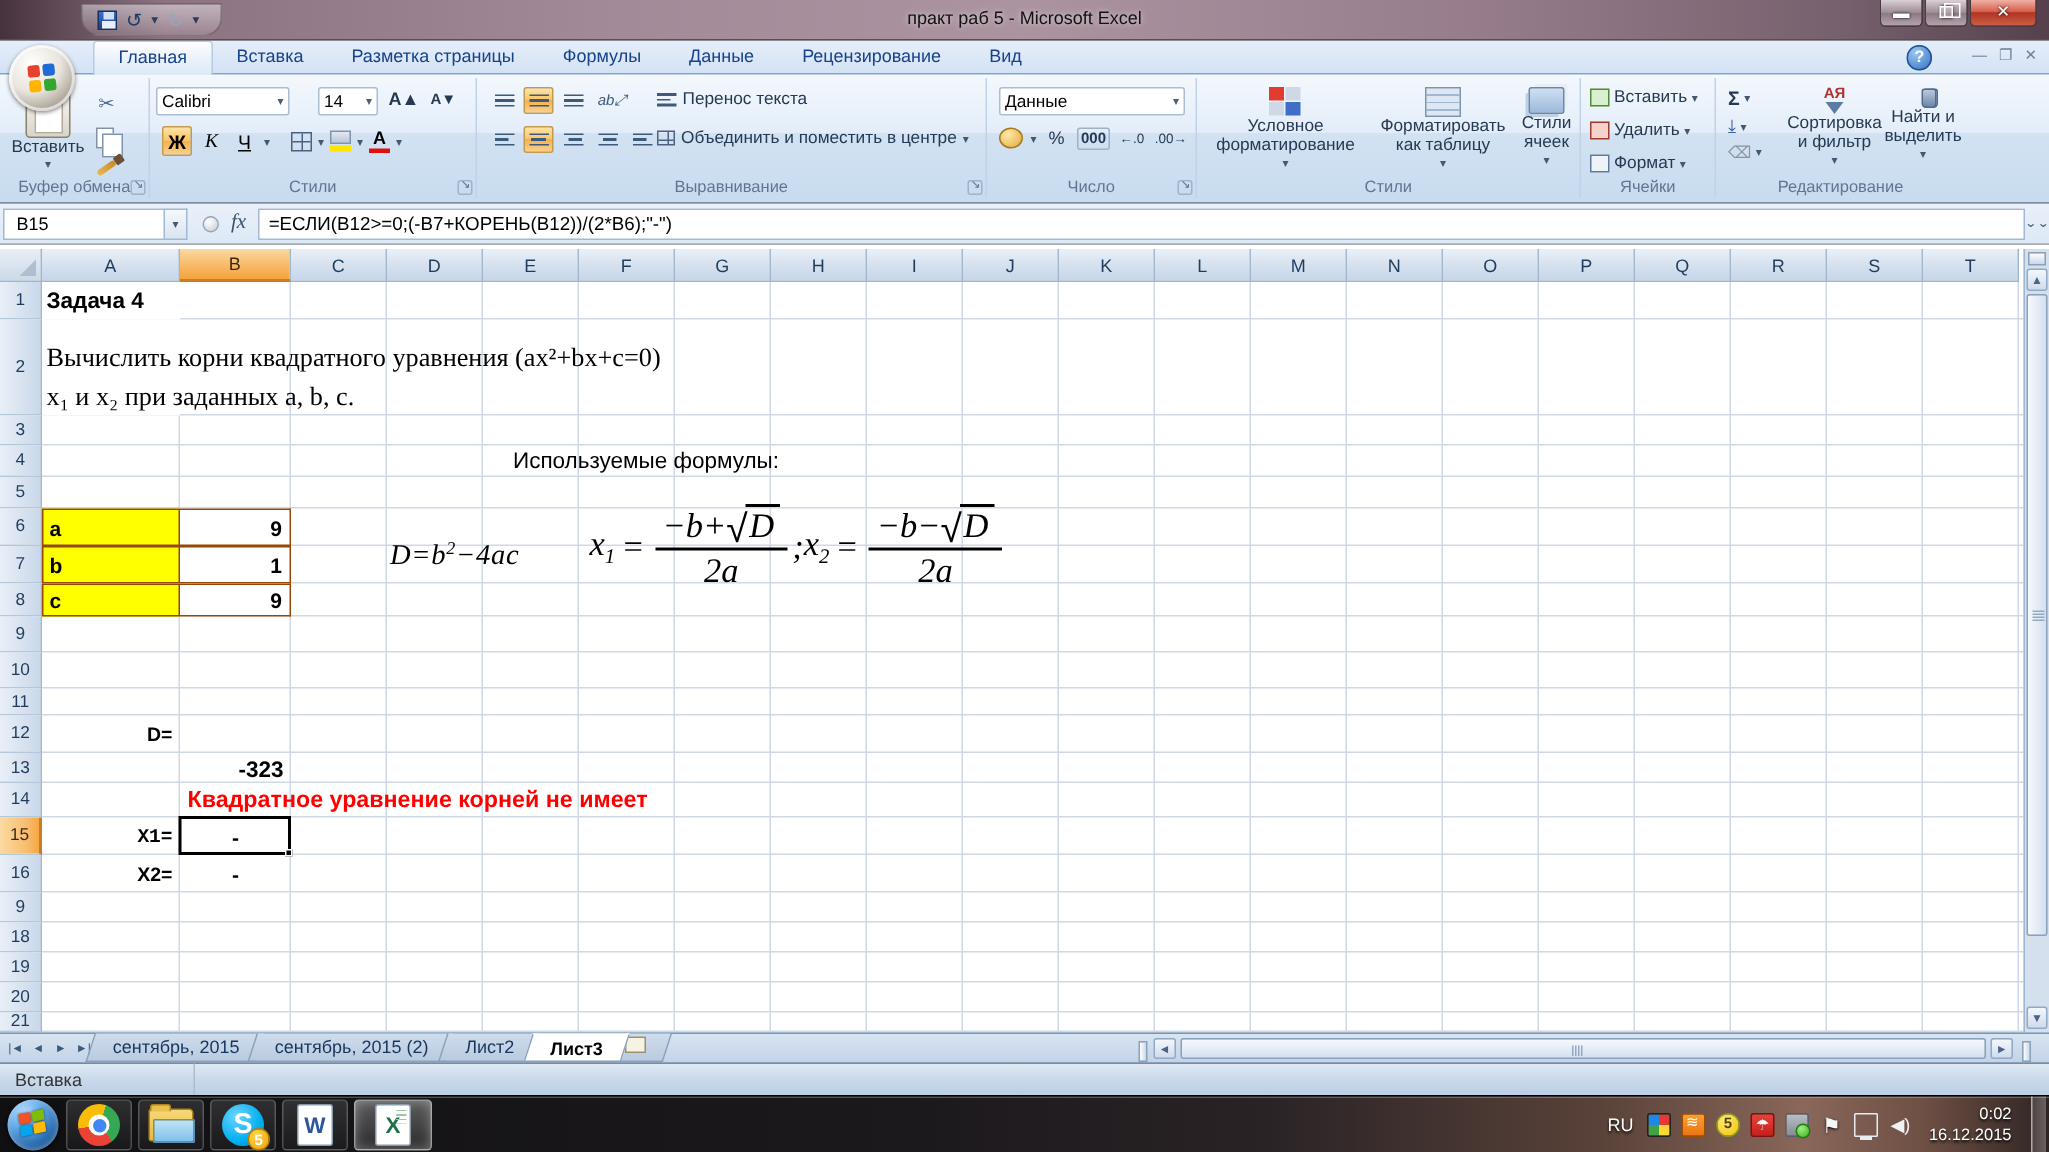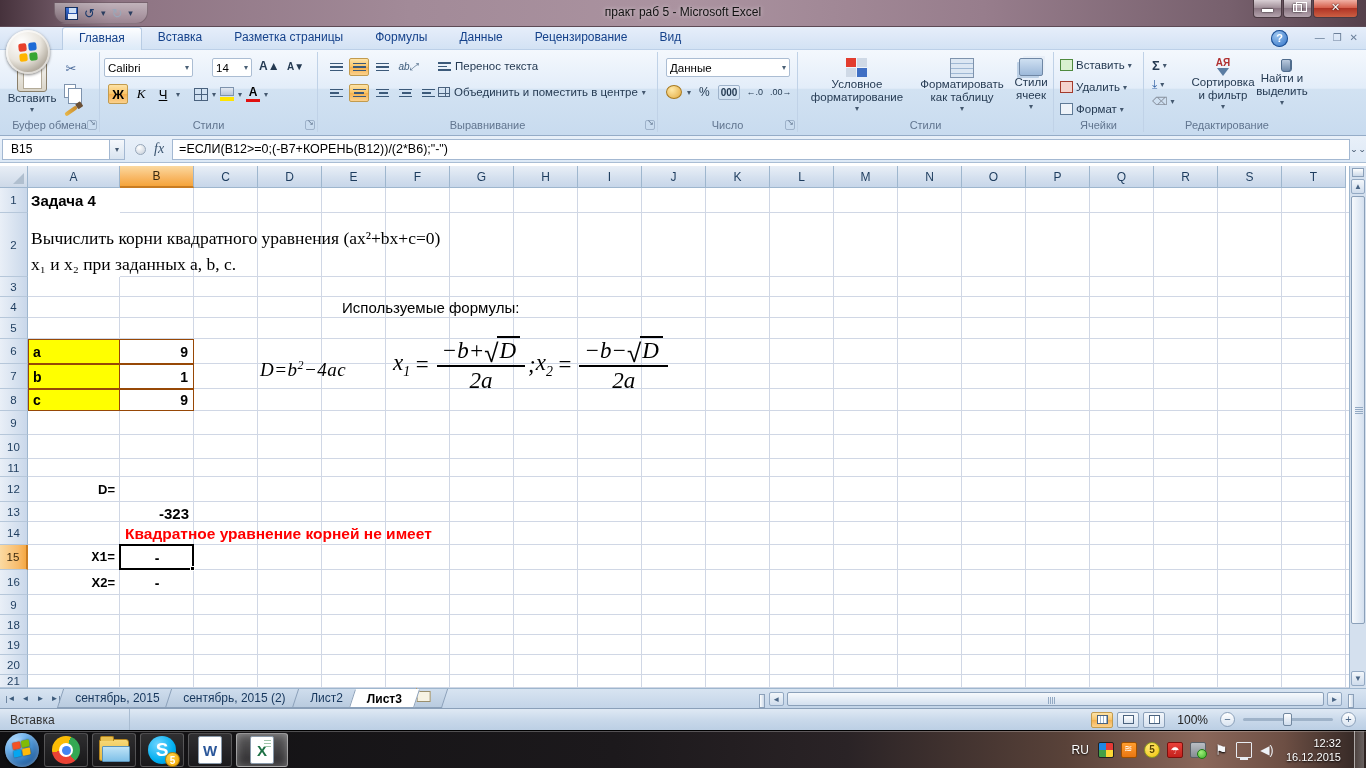--- a/index.html
+++ b/index.html
@@ -679,38 +679,20 @@
       <div class="hs-thumb" style="left:340px;right:40px">
           <span class="hgrip" style="left:49%"></span>
         </div>
       <div class="hs-btn" style="right:22px">►</div>
       <div class="hsplit" style="position:absolute;right:8px;top:0"></div>
     </div>
   </div>
 
   <div class="statusbar">
     <div class="status-mode">Вставка</div>
-    <div class="status-right">
-      <span class="viewbtn on">
-          <span class="vb-ic" style="background:repeating-linear-gradient(90deg,#fff 0 2px,#9db5cc 2px 3px)"></span>
-        </span>
-      <span class="viewbtn">
-          <span class="vb-ic"></span>
-        </span>
-      <span class="viewbtn">
-          <span class="vb-ic" style="background:linear-gradient(90deg,#fff 45%,#9db5cc 45%,#9db5cc 55%,#fff 55%)"></span>
-        </span>
-      <span class="zoom-label">100%</span>
-      <span class="zbtn">−</span>
-      <span class="ztrack">
-          <span class="ztick"></span>
-          <span class="zthumb"></span>
-        </span>
-      <span class="zbtn">+</span>
-    </div>
   </div>
 
   <div class="taskbar">
     <div class="tb-items" id="tb-items">
       <div class="start-orb">
         <span class="orb-ball"></span>
         <span class="orb-flag">
           <i style="background:#f35325"></i>
             <i style="background:#81bc06"></i>
             <i style="background:#05a6f0"></i>
@@ -739,20 +721,20 @@
           <span class="tray-ic ti-rubik"></span>
           <span class="tray-ic ti-java"></span>
           <span class="tray-ic ti-badge">5</span>
           <span class="tray-ic ti-avira">☂</span>
           <span class="tray-ic ti-usb"></span>
           <span class="tray-ic ti-flag">⚑</span>
           <span class="tray-ic ti-net"></span>
           <span class="tray-ic ti-vol">◀)</span>
         </span>
       <span class="tray-clock">
-        <span>12:32</span><br>
+        <span>0:02</span><br>
         <span>16.12.2015</span>
       </span>
       <span class="show-desktop"></span>
     </div>
   </div>
 
 </div>
 
 </body></html>

